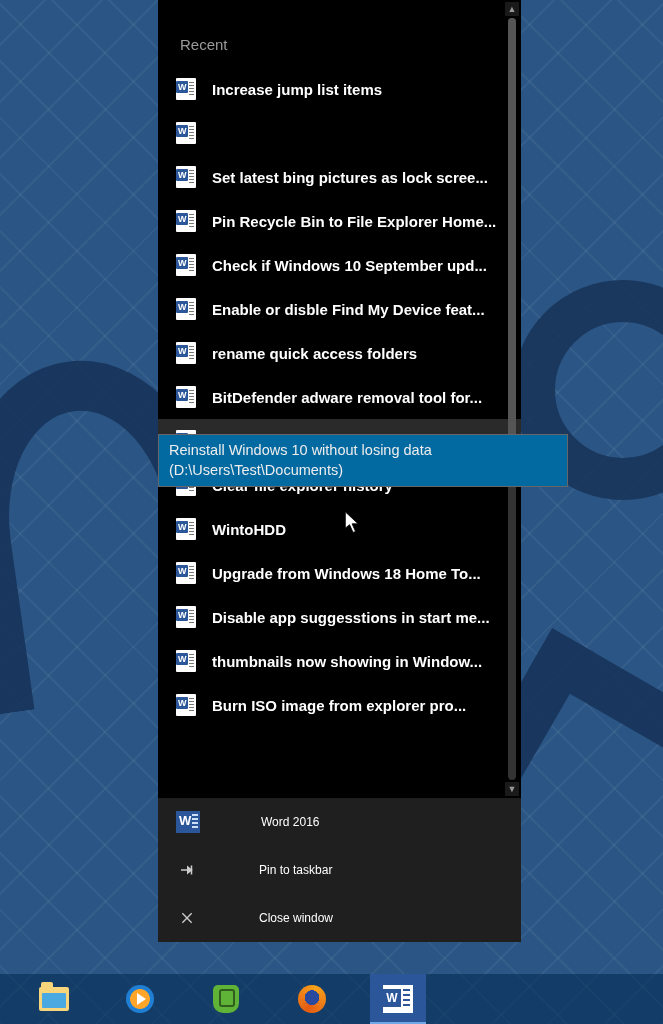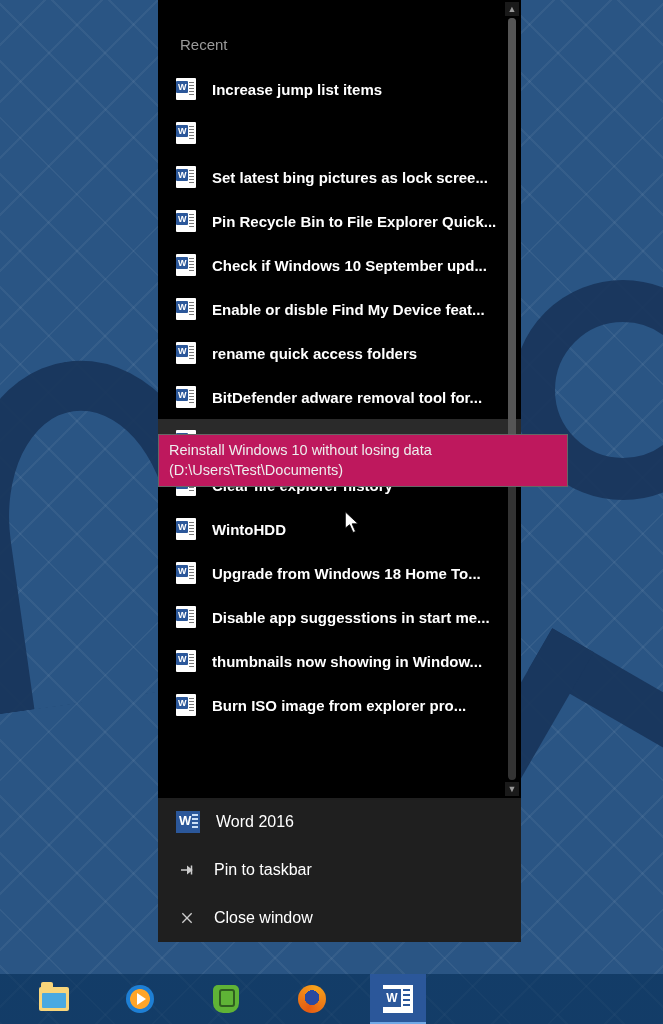--- a/index.html
+++ b/index.html
@@ -127,21 +127,21 @@
   .sb-thumb {
     position: absolute; left: 3px; right: 3px; top: 16px; height: 460px;
     background: #555; border-radius: 4px;
   }
 
   
   .tooltip {
     position: absolute;
     left: 158px; top: 434px;
     width: 410px;
-    background: #be185d;
+    background: #0369a1;
     border: 1px solid #666;
     color: #eee;
     font-size: 14.5px;
     padding: 6px 10px;
     line-height: 1.35;
     z-index: 5;
   }
 
   
   .cursor {
@@ -156,21 +156,21 @@
     border-top: 0px solid #000;
   }
   .action-item {
     display: flex; align-items: center;
     height: 48px;
     padding: 0 18px;
     gap: 16px;
     cursor: default;
   }
   .action-item .action-label {
-    font-size: 16px; color: #fff;
+    font-size: 12px; color: #fff; margin-left: 45px;
   }
 
   .word-app-icon {
     width: 24px; height: 22px; flex-shrink: 0; position: relative;
     background: #2b579a;
   }
   .word-app-icon::before {
     content: "W"; position: absolute; left: 3px; top: 2px; color: #fff; font-weight: 700;
     font-size: 13px;
   }
@@ -279,21 +279,21 @@
         <div class="item">
           <span class="word-doc-icon">
             <span class="lines"></span>
           </span>
           <span class="item-label">Set latest bing pictures as lock scree...</span>
         </div>
         <div class="item">
           <span class="word-doc-icon">
             <span class="lines"></span>
           </span>
-          <span class="item-label">Pin Recycle Bin to File Explorer Quick...</span>
+          <span class="item-label">Pin Recycle Bin to File Explorer Home...</span>
         </div>
         <div class="item">
           <span class="word-doc-icon">
             <span class="lines"></span>
           </span>
           <span class="item-label">Check if Windows 10 September upd...</span>
         </div>
         <div class="item">
           <span class="word-doc-icon">
             <span class="lines"></span>

